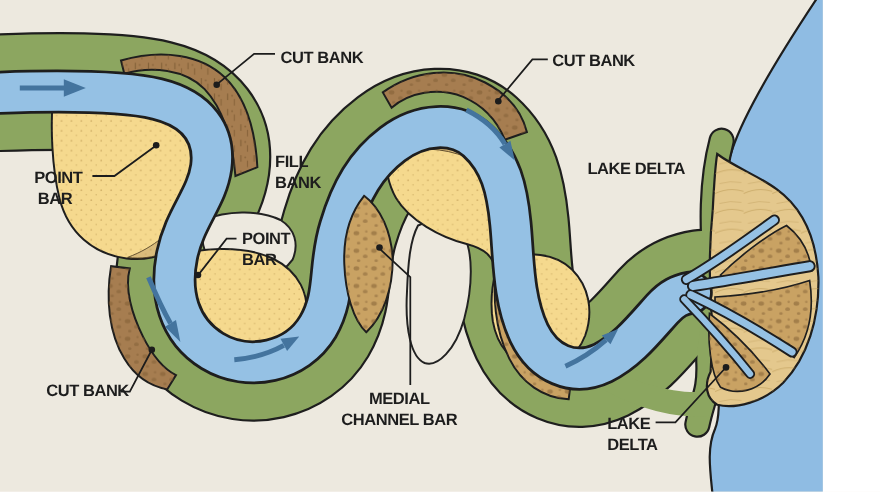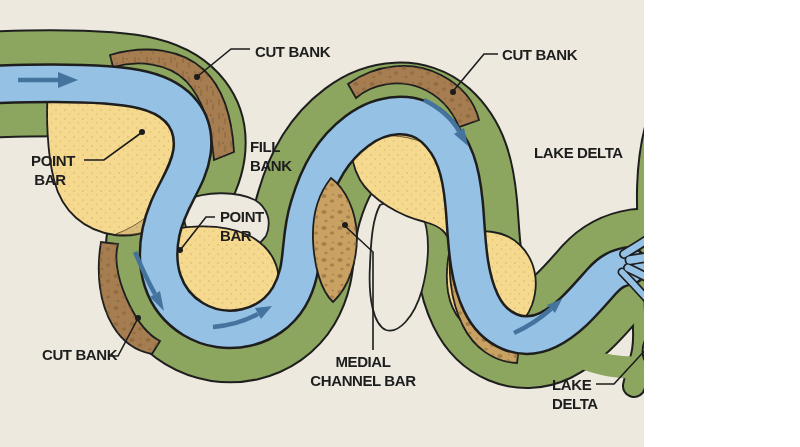--- a/index.html
+++ b/index.html
@@ -1,16 +1,16 @@
 <!DOCTYPE html>
 <html><head>
 <meta charset="utf-8">
 <style>
   html,body{margin:0;padding:0;background:#ffffff;}
-  .stage{width:644px;height:447px;position:relative;overflow:hidden;background:#EDE9DF;}
+  .stage{width:748px;height:447px;position:relative;overflow:hidden;background:#EDE9DF;}
   svg{display:block;}
   text{font-family:"Liberation Sans","DejaVu Sans",sans-serif;font-weight:700;font-size:15px;letter-spacing:-0.4px;fill:#1D1D1D;}
 </style>
 </head>
 <body>
 
 <div class="stage">
 <svg width="800" height="447" viewBox="0 0 800 447">
   <defs>
     <pattern id="peb" width="16" height="16" patternUnits="userSpaceOnUse">

